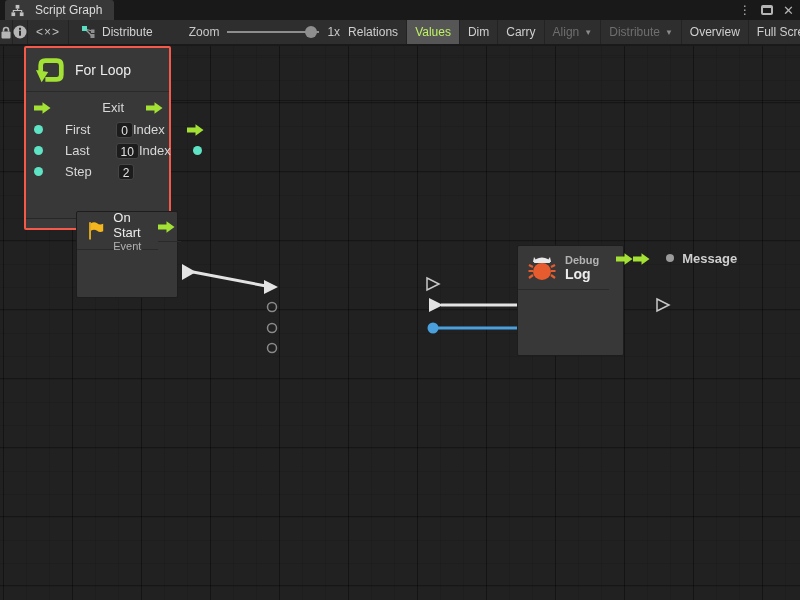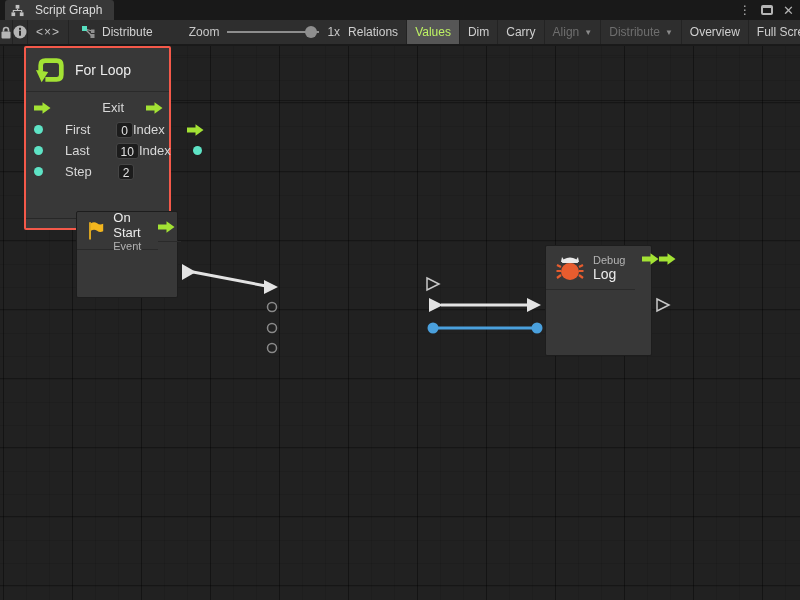--- a/index.html
+++ b/index.html
@@ -63,21 +63,21 @@
   .forloop .node-header { height:44px; }
   .forloop .ports { padding:4px 0 2px; display:flex; flex-direction:column; }
   .prow { display:flex; align-items:center; justify-content:space-between; height:21px; padding:0 6px 0 8px; }
   .prow.flow { height:23px; }
   .pleft, .pright { display:flex; align-items:center; gap:22px; }
   .plabel { font-size:13px; color:#d8d8d8; }
   .dot { width:9px; height:9px; border-radius:50%; background:#5ee3c5; }
   .dot.gray { background:#9b9b9b; }
   .vbox { min-width:16px; padding:0 4px; height:16px; line-height:16px; text-align:center; background:#1c1c1c; border:1px solid #454545; border-radius:3px; color:#e2e2e2; font-size:12px; margin-left:4px; }
 
-  .debug { left:545px; top:199px; width:107px; height:111px; }
+  .debug { left:517px; top:199px; width:107px; height:111px;font-weight:bold; }
   .debug .node-header { height:44px; }
   .debug .flowrow { height:26px; display:flex; align-items:center; justify-content:space-between; padding:0 7px; }
   .debug .msgrow { height:24px; display:flex; align-items:center; gap:8px; padding:0 9px; }
 </style>
 </head>
 <body>
 
 <div class="titlebar">
   <div class="tab">
     <svg width="13" height="13" viewBox="0 0 14 14">
@@ -265,16 +265,20 @@
       </div>
     </div>
     <div class="flowrow">
       <svg width="17" height="12" viewBox="0 0 17 12">
         <path d="M0 3.4h8.5V0.3L16.5 6l-8 5.7V8.6H0z" fill="#a3e234"></path>
       </svg>
       <svg width="17" height="12" viewBox="0 0 17 12">
         <path d="M0 3.4h8.5V0.3L16.5 6l-8 5.7V8.6H0z" fill="#a3e234"></path>
       </svg>
     </div>
+    <div class="msgrow">
+      <span class="dot gray" style="width:8px;height:8px"></span>
+      <span class="plabel" style="color:#cfcfcf">Message</span>
+    </div>
     <div class="node-footer"></div>
   </div>
 
 </div>
 
 </body></html>

